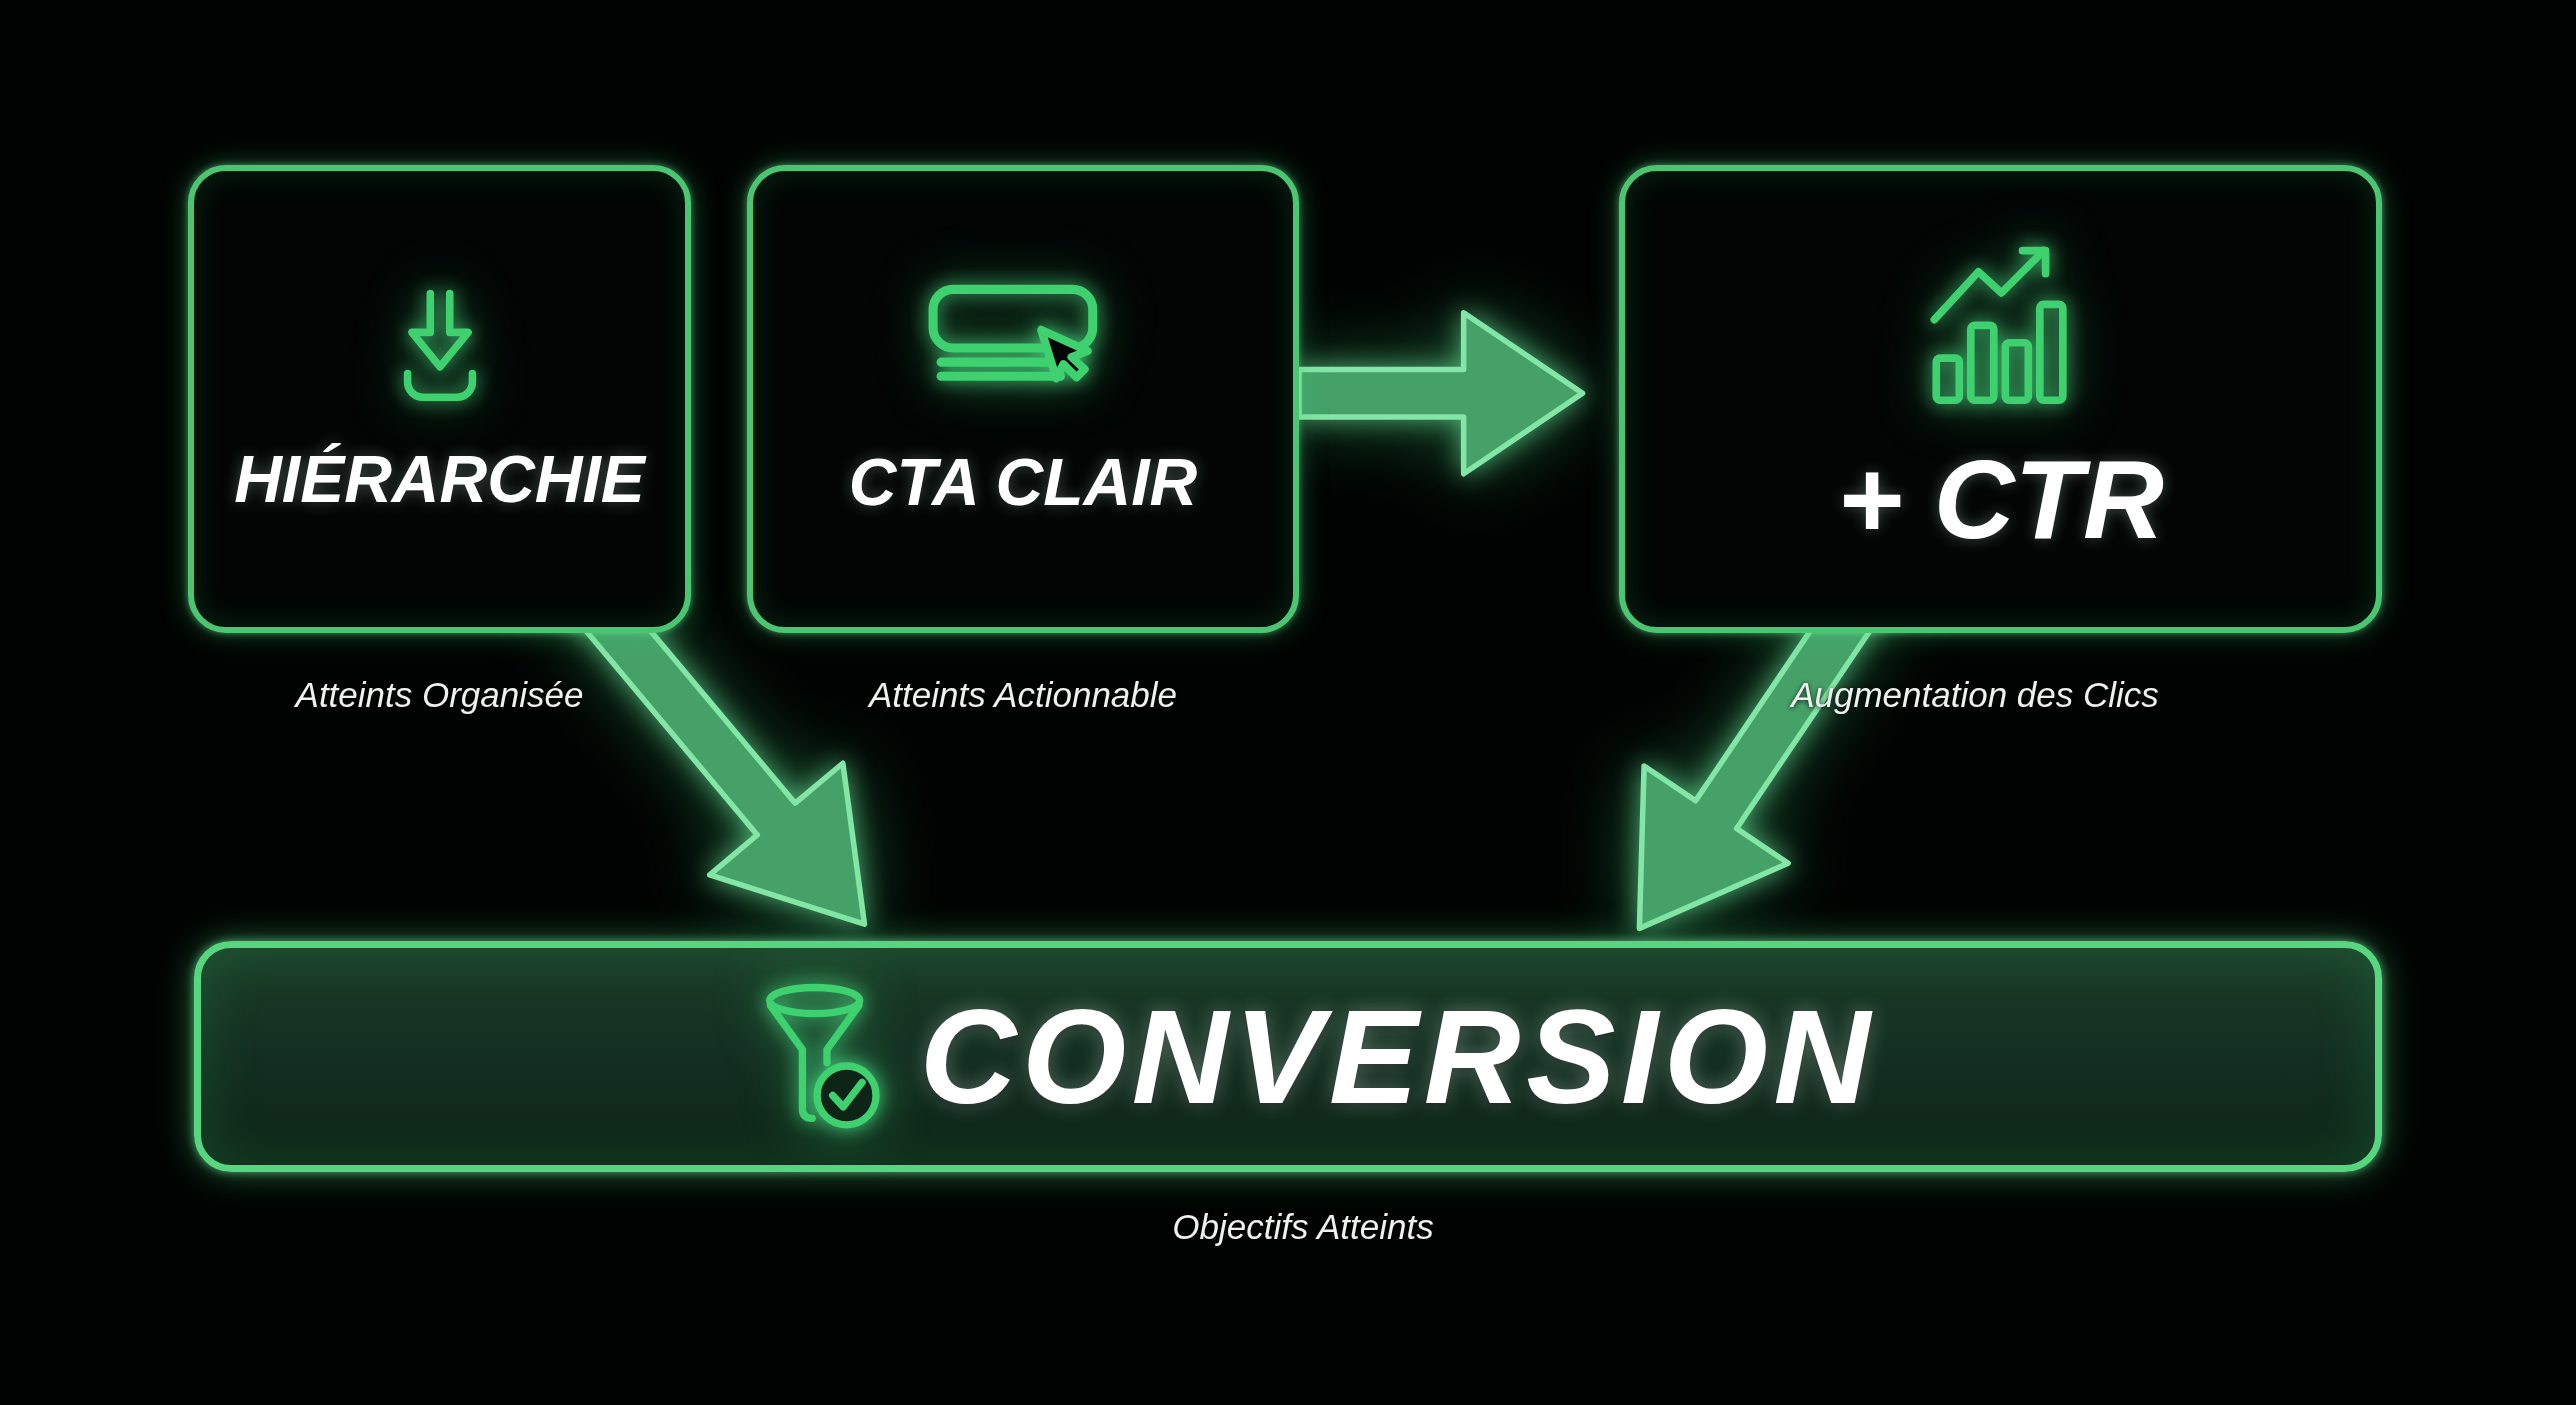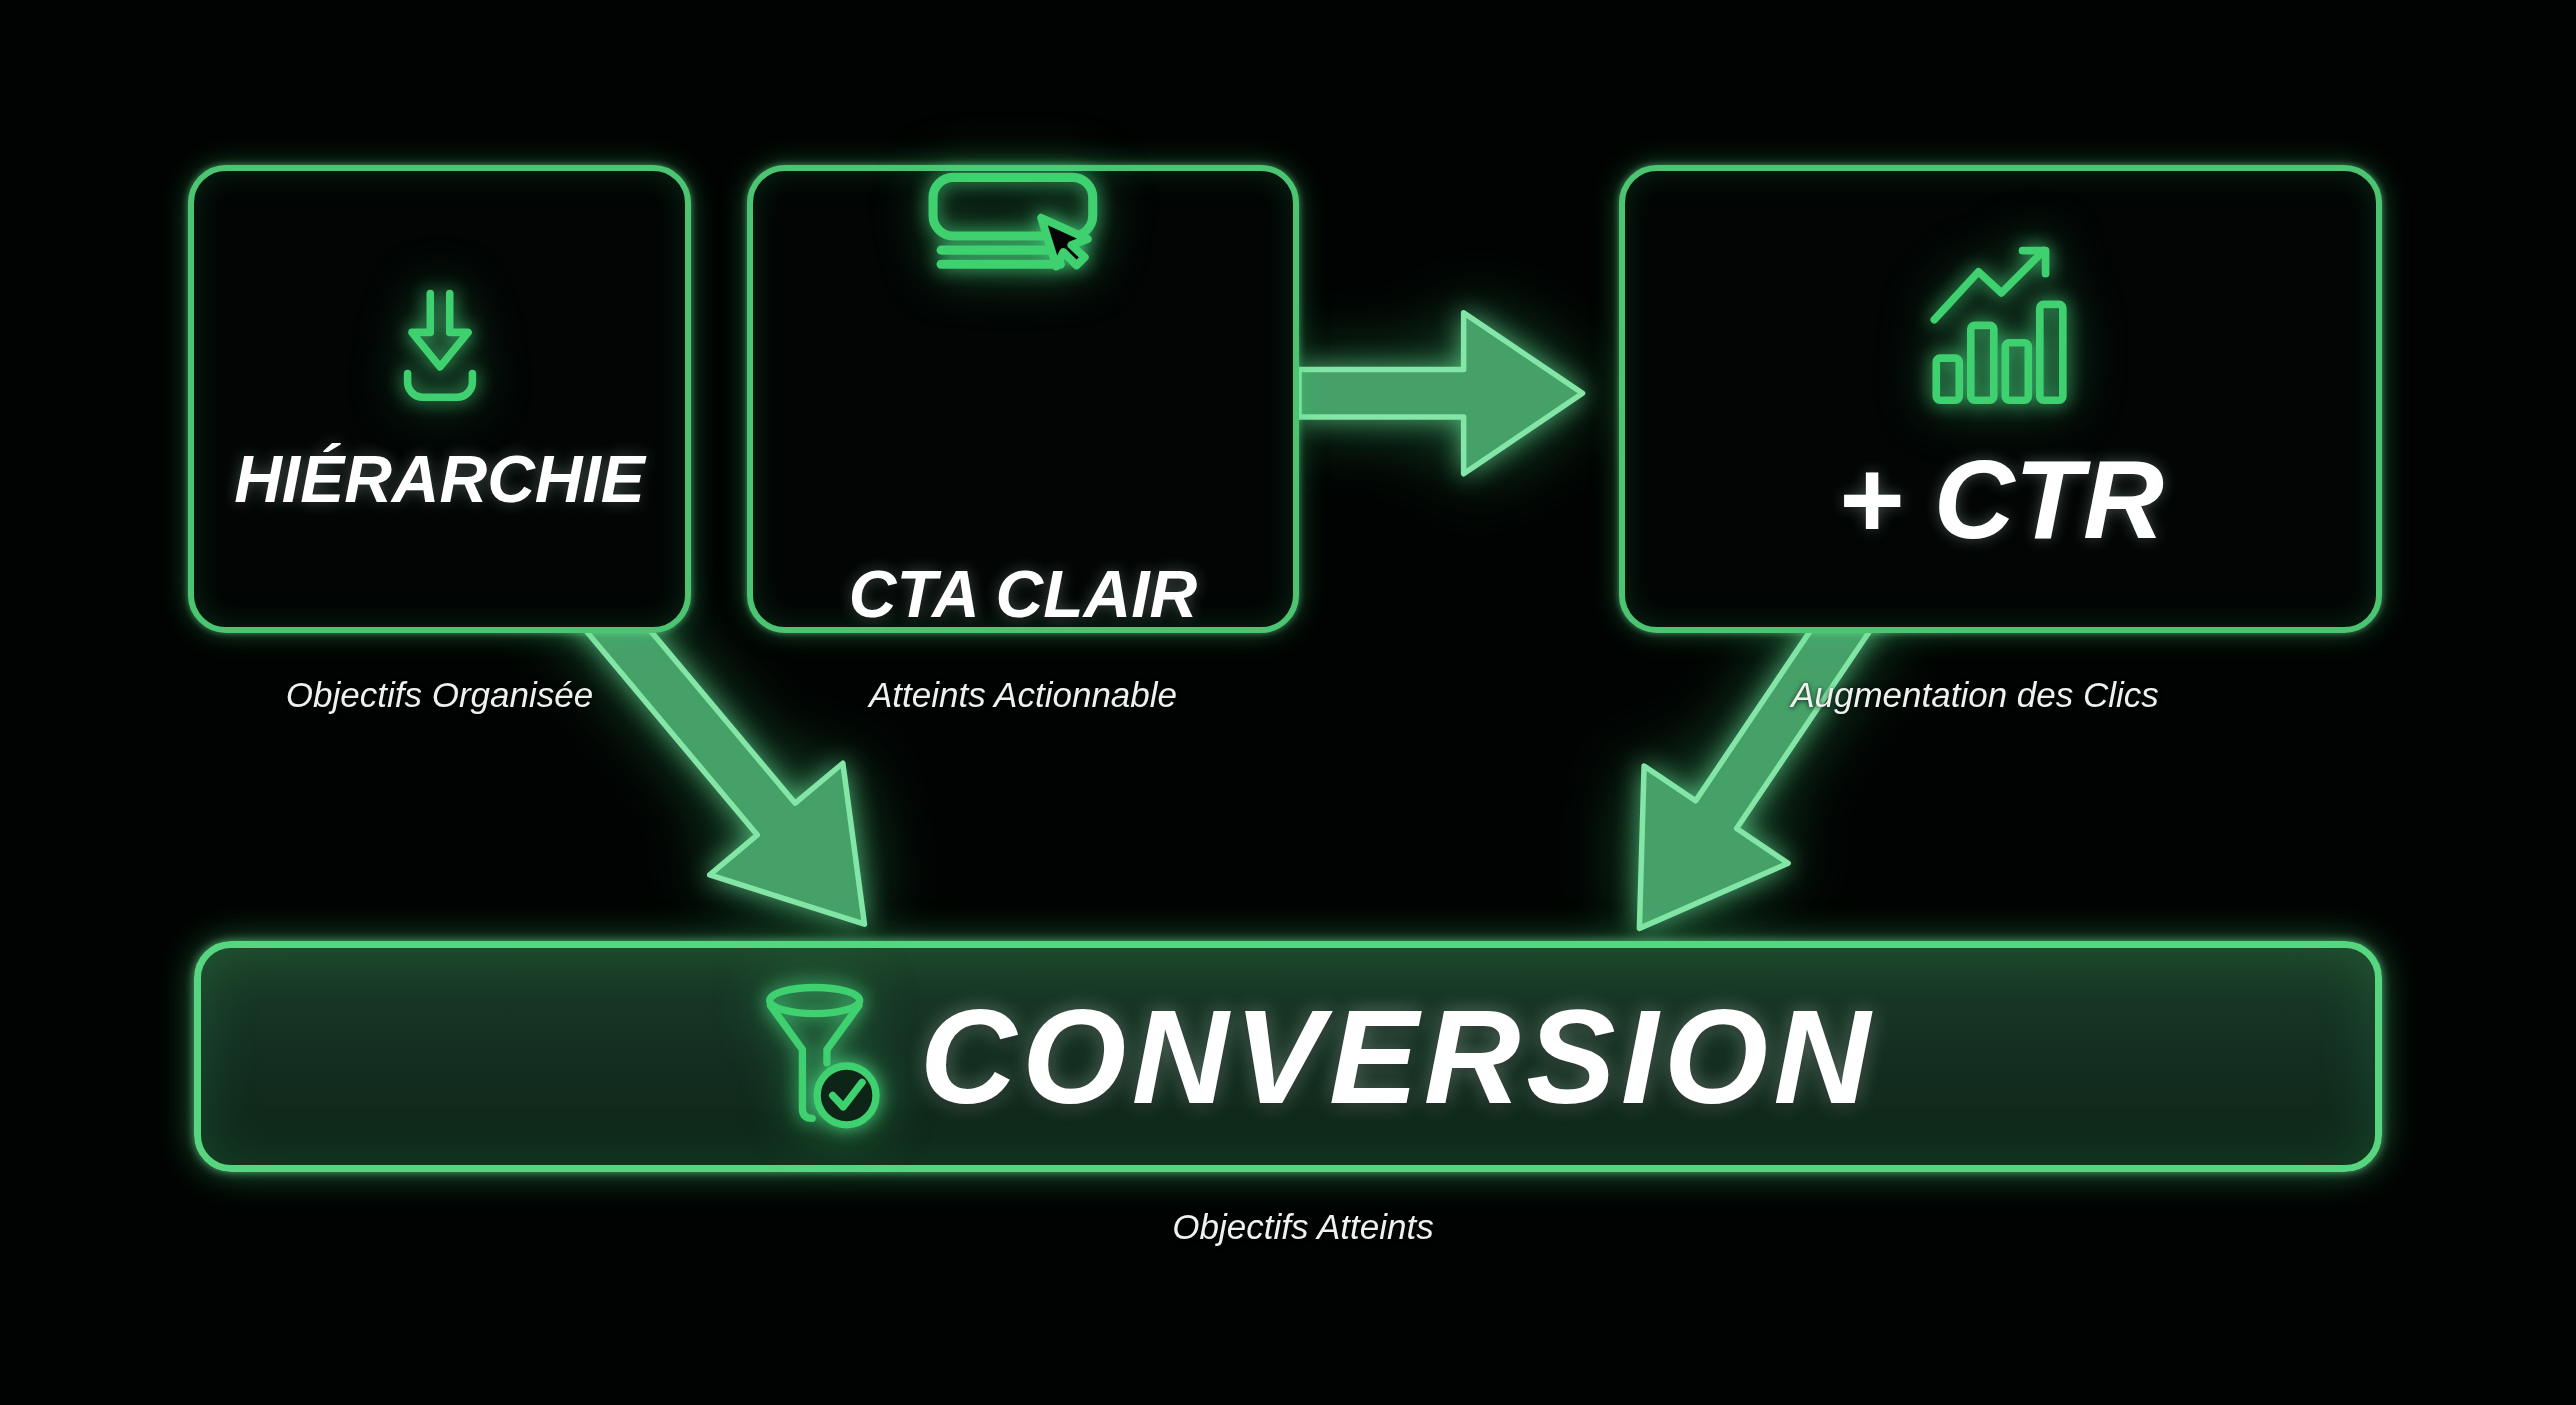--- a/index.html
+++ b/index.html
@@ -18,21 +18,21 @@
   
   .card{
     position:absolute;z-index:2;box-sizing:border-box;
     background:#020504;
     border:6.4px solid #4cc572;border-radius:38px;
     box-shadow:0 0 27.4px rgba(60,200,110,.38),0 0 7.3px rgba(130,240,170,.55),
                inset 0 0 31px rgba(50,180,100,.20);
     display:flex;flex-direction:column;align-items:center;justify-content:center;gap:38px;
   }
   .card-1{left:188px;top:165px;width:503px;height:468px;}
-  .card-2{left:747px;top:165px;width:552px;height:468px;justify-content:space-between;}
+  .card-2{left:747px;top:165px;width:552px;height:468px;}
   .card-3{left:1619px;top:165px;width:763px;height:468px;}
   .card-icon{
     stroke:#3fd06f;fill:none;stroke-linecap:round;stroke-linejoin:round;
     filter:drop-shadow(0 0 9.1px rgba(80,230,140,.8)) drop-shadow(0 0 24px rgba(60,200,110,.5));
   }
   .card-title{
     color:#ffffff;font-weight:700;letter-spacing:0px;line-height:1;
     font-size:66px;
     text-shadow:0 0 14.6px rgba(225,255,238,.30),0 1.8px 5.5px rgba(0,0,0,.6);
     white-space:nowrap;
@@ -109,21 +109,21 @@
       <rect x="8" y="120" width="24" height="44" rx="4"></rect>
       <rect x="44" y="86" width="24" height="78" rx="4"></rect>
       <rect x="80" y="104" width="24" height="60" rx="4"></rect>
       <rect x="116" y="64" width="24" height="100" rx="4"></rect>
       <path d="M6,80 L52,30 76,52 120,8"></path>
       <path d="M98,8 H122 V32"></path>
     </svg>
     <div class="card-title">+ CTR</div>
   </section>
 
-  <div class="caption cap-1">Objectifs Organisée</div>
+  <div class="caption cap-1">Atteints Organisée</div>
   <div class="caption cap-2">Atteints Actionnable</div>
   <div class="caption cap-3">Augmentation des Clics</div>
 
   <section class="banner">
     <svg class="banner-icon" width="139" height="156" viewBox="0 0 170 190" stroke-width="9">
       <ellipse cx="73" cy="26" rx="55" ry="16"></ellipse>
       <path d="M19,32 L58,86 L58,158 Q58,170 70,170"></path>
       <path d="M127,32 L88,86 L88,102"></path>
       <circle cx="112" cy="142" r="36" fill="#0d2416"></circle>
       <path d="M95,142 L108,156 131,126"></path>

